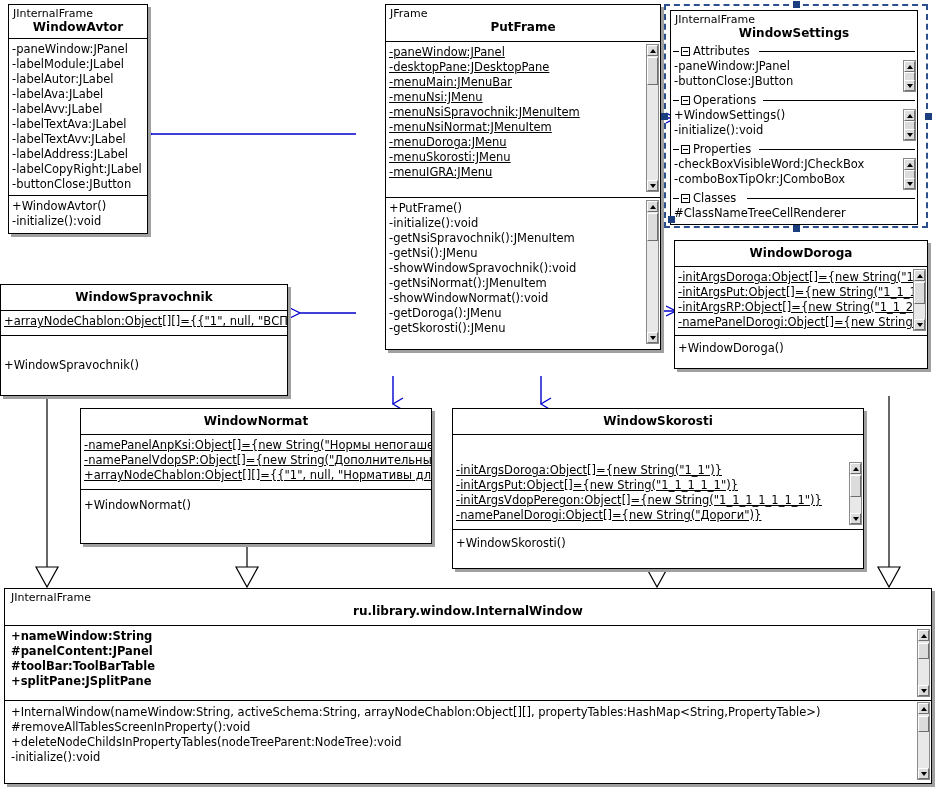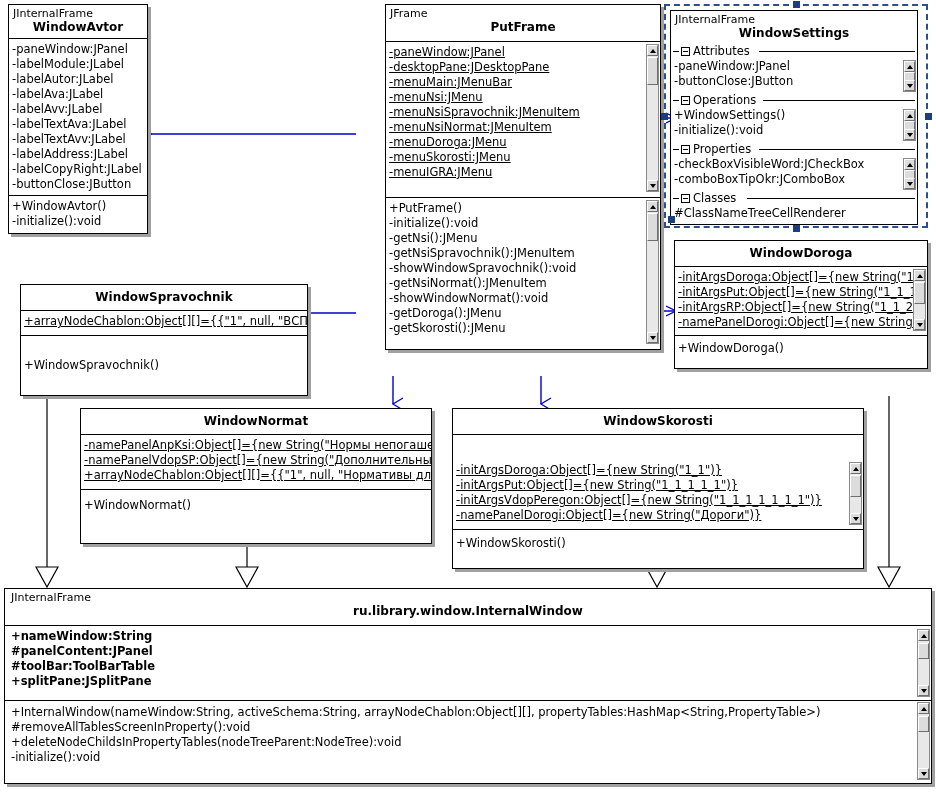--- a/index.html
+++ b/index.html
@@ -256,21 +256,21 @@
       <span class="member">-labelAddress:JLabel</span>
       <span class="member">-labelCopyRight:JLabel</span>
       <span class="member">-buttonClose:JButton</span>
     </div>
     <div class="compartment last" style="height:37px;">
       <span class="member">+WindowAvtor()</span>
       <span class="member">-initialize():void</span>
     </div>
   </div>
 
-  <div class="uml-box" style="left:20px; top:284px; width:288px;">
+  <div class="uml-box" style="left:0; top:284px; width:288px;">
     <div class="uml-header" style="padding-top:5px; padding-bottom:5px;">
       <span class="cls-name">WindowSpravochnik</span>
     </div>
     <div class="compartment" style="height:25px;">
       <span class="member static">+arrayNodeChablon:Object[][]={{"1", null, "ВСП",</span>
     </div>
     <div class="compartment last" style="height:45px; padding-top:8px;margin-top:14px;">
       <span class="member">+WindowSpravochnik()</span>
     </div>
   </div>
@@ -296,22 +296,22 @@
           </div>
         <div class="thumb" style="top:12px; height:28px;"></div>
         <div class="btn down">
             <i></i>
           </div>
       </div>
     </div>
     <div class="compartment last" style="height:151px;">
       <span class="member">+PutFrame()</span>
       <span class="member">-initialize():void</span>
+      <span class="member">-getNsiSpravochnik():JMenuItem</span>
       <span class="member">-getNsi():JMenu</span>
-      <span class="member">-getNsiSpravochnik():JMenuItem</span>
       <span class="member">-showWindowSpravochnik():void</span>
       <span class="member">-getNsiNormat():JMenuItem</span>
       <span class="member">-showWindowNormat():void</span>
       <span class="member">-getDoroga():JMenu</span>
       <span class="member">-getSkorosti():JMenu</span>
       <div class="sbar" style="top:2px; height:144px;">
         <div class="btn up">
             <i></i>
           </div>
         <div class="thumb" style="top:12px; height:28px;"></div>

